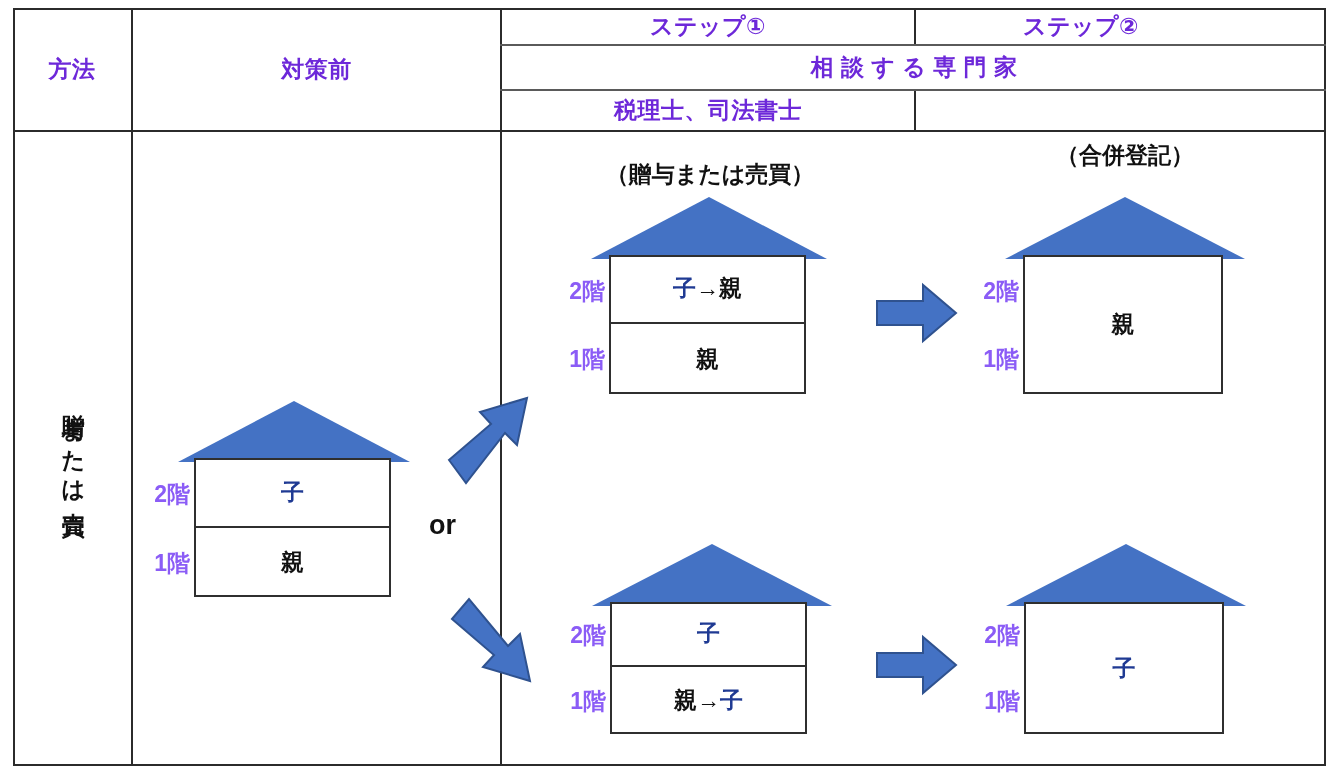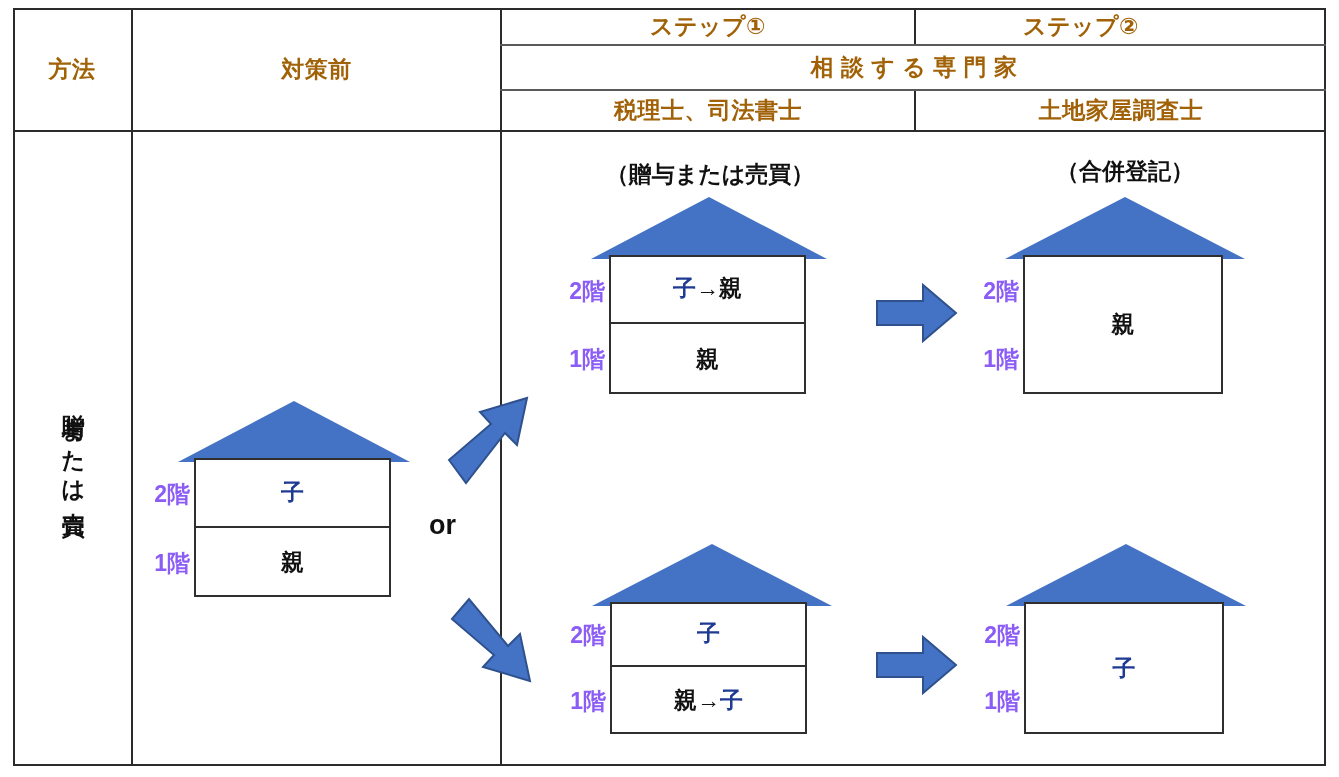--- a/index.html
+++ b/index.html
@@ -48,21 +48,21 @@
   .hrule.grey { background: #5a5a5a; }
 
   
   .hcell {
     position: absolute;
     display: flex;
     align-items: center;
     justify-content: center;
     font-weight: bold;
     font-size: 23px;
-    color: #a16207;
+    color: #6d28d9;
     letter-spacing: 0.5px;
     text-align: center;
     white-space: nowrap;
   }
 
   
   .vertical-label {
     position: absolute;
     left: 15px;
     top: 131px;
@@ -174,21 +174,20 @@
   <div class="hcell" style="left:133px; top:8px; width:367px; height:122px;">対策前</div>
 
   <div class="hcell" style="left:502px; top:8px; width:412px; height:36px;">ステップ①</div>
 
   <div class="hcell" style="left:916px; top:8px; width:330px; height:36px;">ステップ②</div>
 
   <div class="hcell" style="left:502px; top:46px; width:824px; height:43px;text-align:center;">相 談 す る 専 門 家</div>
 
   <div class="hcell" style="left:502px; top:91px; width:412px; height:39px;">税理士、司法書士</div>
 
-  <div class="hcell" style="left:916px; top:91px; width:410px; height:39px;">土地家屋調査士</div>
 
   <div class="vertical-label">
     <span>贈与または売買</span>
   </div>
 
   <div class="house">
 
     <div class="roof" style="left:178px; top:398px; border-left-width:116px; border-right-width:116px; border-bottom-width:61px;"></div>
     <div class="body-box" style="left:194px; top:458px; width:197px; height:139px;"></div>
     <div class="floor-div" style="left:194px; top:526px; width:197px;"></div>
@@ -226,21 +225,21 @@
         <span class="blk-txt">親</span>
     </div>
     <div class="floor-text blk-txt" style="left:609px; top:324px; width:197px; height:70px;">親</div>
   </div>
 
   <svg class="arrow-svg" style="left:875px; top:282px;" width="84" height="62" viewBox="0 0 84 62">
     <polygon points="2,19 48,19 48,3 81,31 48,59 48,43 2,43" fill="#4472C4" stroke="#2F528F" stroke-width="2"></polygon>
   </svg>
 
   <div class="house">
-    <div class="house-caption" style="left:1000px; top:156px; width:250px;">（合併登記）</div>
+    <div class="house-caption" style="left:1000px; top:140px; width:250px;">（合併登記）</div>
 
     <div class="roof" style="left:1005px; top:194px; border-left-width:120px; border-right-width:120px; border-bottom-width:62px;"></div>
     <div class="body-box" style="left:1023px; top:255px; width:200px; height:139px;"></div>
 
     <div class="floor-tag" style="left:969px; top:276px; width:50px;">2階</div>
     <div class="floor-tag" style="left:969px; top:344px; width:50px;">1階</div>
 
     <div class="floor-text blk-txt" style="left:1023px; top:255px; width:200px; height:139px;">親</div>
   </div>
 

